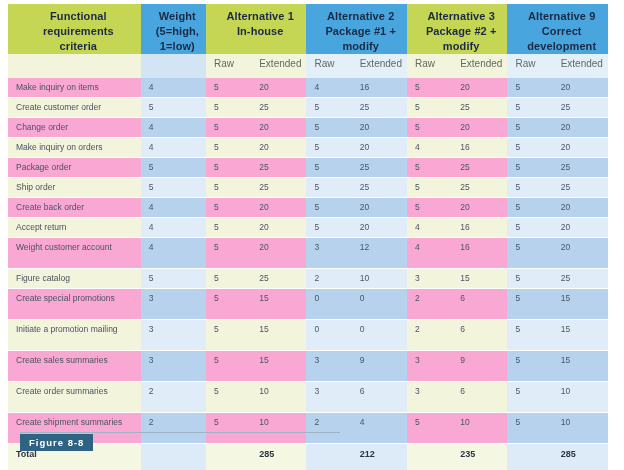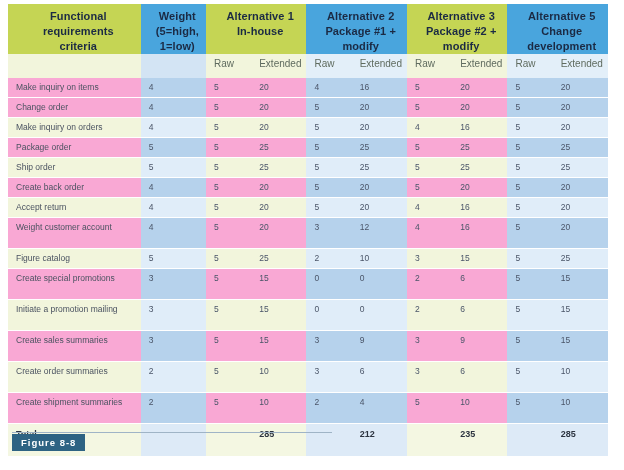--- a/index.html
+++ b/index.html
@@ -95,21 +95,21 @@
     font-weight: bold;
     color: #2c3440;
     padding: 5px 0 5px 8px !important;
   }
   .total-green { background: #f4f7e2; }
   .total-blue  { background: #ddeaf7; }
 
   
   #fig {
     position: absolute;
-    left: 12px;
+    left: 20px;
     top: 432px;
     width: 320px;
     height: 20px;
     text-align: center;
   }
   #fig .rule {
     position: absolute;
     left: 0;
     top: 0;
     width: 320px;
@@ -165,22 +165,22 @@
           <div>Alternative 2</div>
           <div>Package #1 +</div>
           <div>modify</div>
         </th>
         <th class="hdr hdr-green" colspan="2">
           <div>Alternative 3</div>
           <div>Package #2 +</div>
           <div>modify</div>
         </th>
         <th class="hdr hdr-blue" colspan="2">
-          <div>Alternative 5</div>
-          <div>Change</div>
+          <div>Alternative 9</div>
+          <div>Correct</div>
           <div>development</div>
         </th>
       </tr>
       <tr>
         <td class="sub sub-blank-green"></td>
         <td class="sub sub-blank-blue"></td>
         <td class="sub sub-green">Raw</td>
         <td class="sub sub-green">Extended</td>
         <td class="sub sub-blue">Raw</td>
         <td class="sub sub-blue">Extended</td>
@@ -195,20 +195,32 @@
           <td class="cell crit g-dark">Make inquiry on items</td>
           <td class="cell b-dark">4</td>
           <td class="cell g-dark">5</td>
           <td class="cell g-dark">20</td>
           <td class="cell b-dark">4</td>
           <td class="cell b-dark">16</td>
           <td class="cell g-dark">5</td>
           <td class="cell g-dark">20</td>
           <td class="cell b-dark">5</td>
           <td class="cell b-dark">20</td>
+        </tr>
+        <tr class="datarow">
+          <td class="cell crit g-light">Create customer order</td>
+          <td class="cell b-light">5</td>
+          <td class="cell g-light">5</td>
+          <td class="cell g-light">25</td>
+          <td class="cell b-light">5</td>
+          <td class="cell b-light">25</td>
+          <td class="cell g-light">5</td>
+          <td class="cell g-light">25</td>
+          <td class="cell b-light">5</td>
+          <td class="cell b-light">25</td>
         </tr>
         <tr class="datarow">
           <td class="cell crit g-dark">Change order</td>
           <td class="cell b-dark">4</td>
           <td class="cell g-dark">5</td>
           <td class="cell g-dark">20</td>
           <td class="cell b-dark">5</td>
           <td class="cell b-dark">20</td>
           <td class="cell g-dark">5</td>
           <td class="cell g-dark">20</td>

